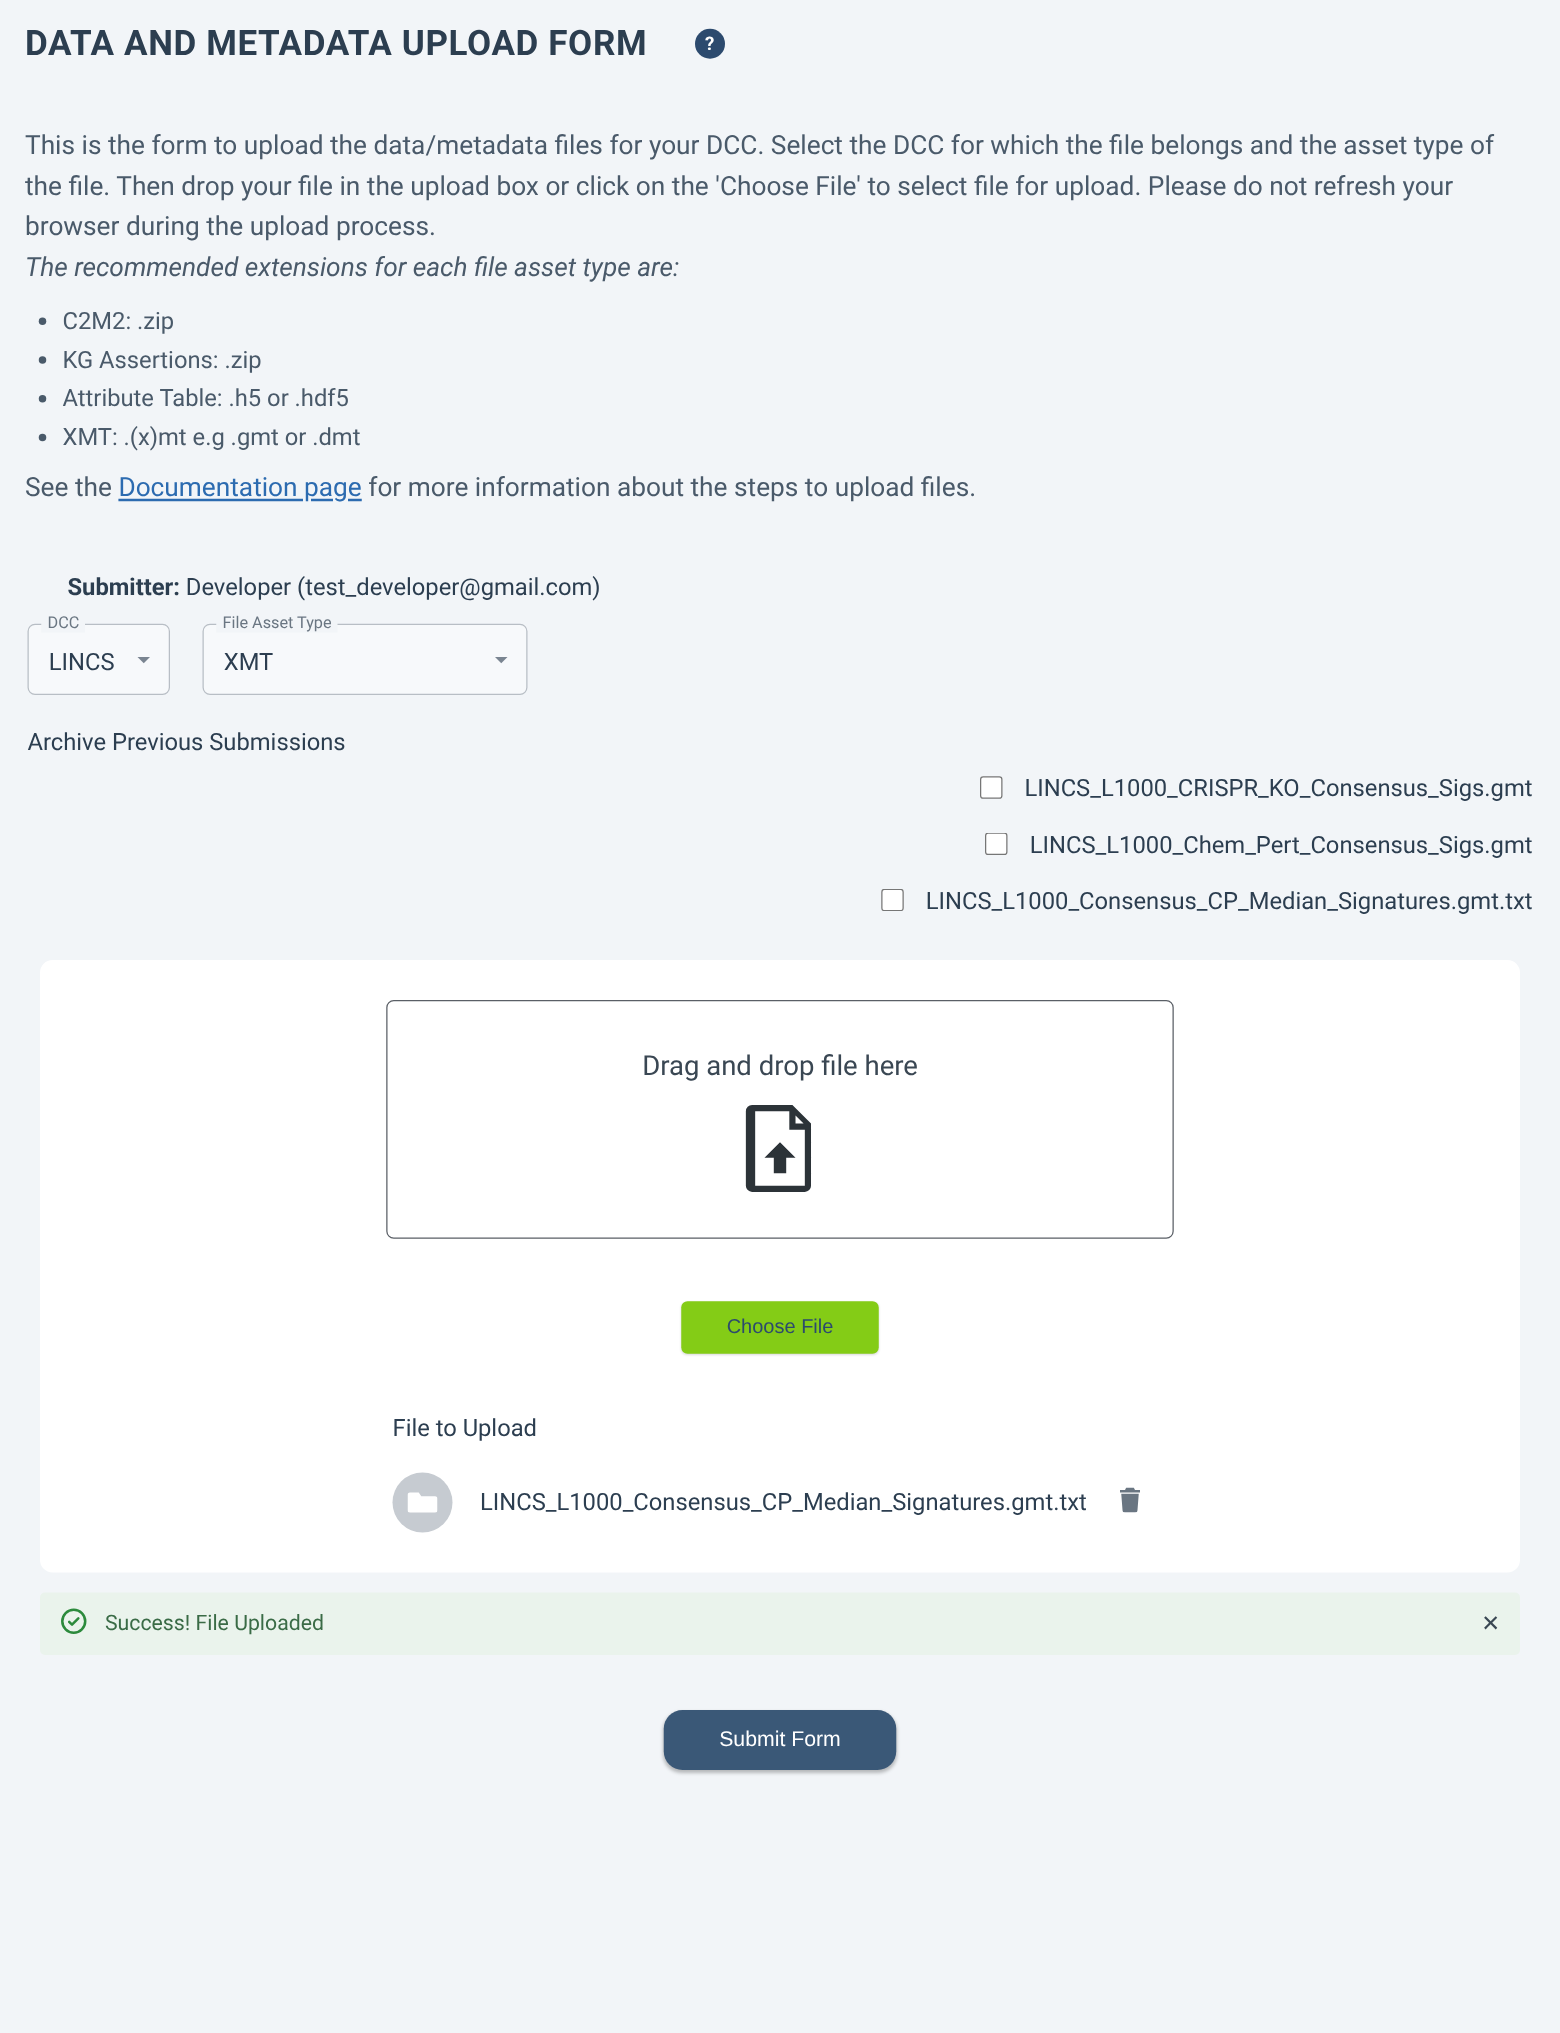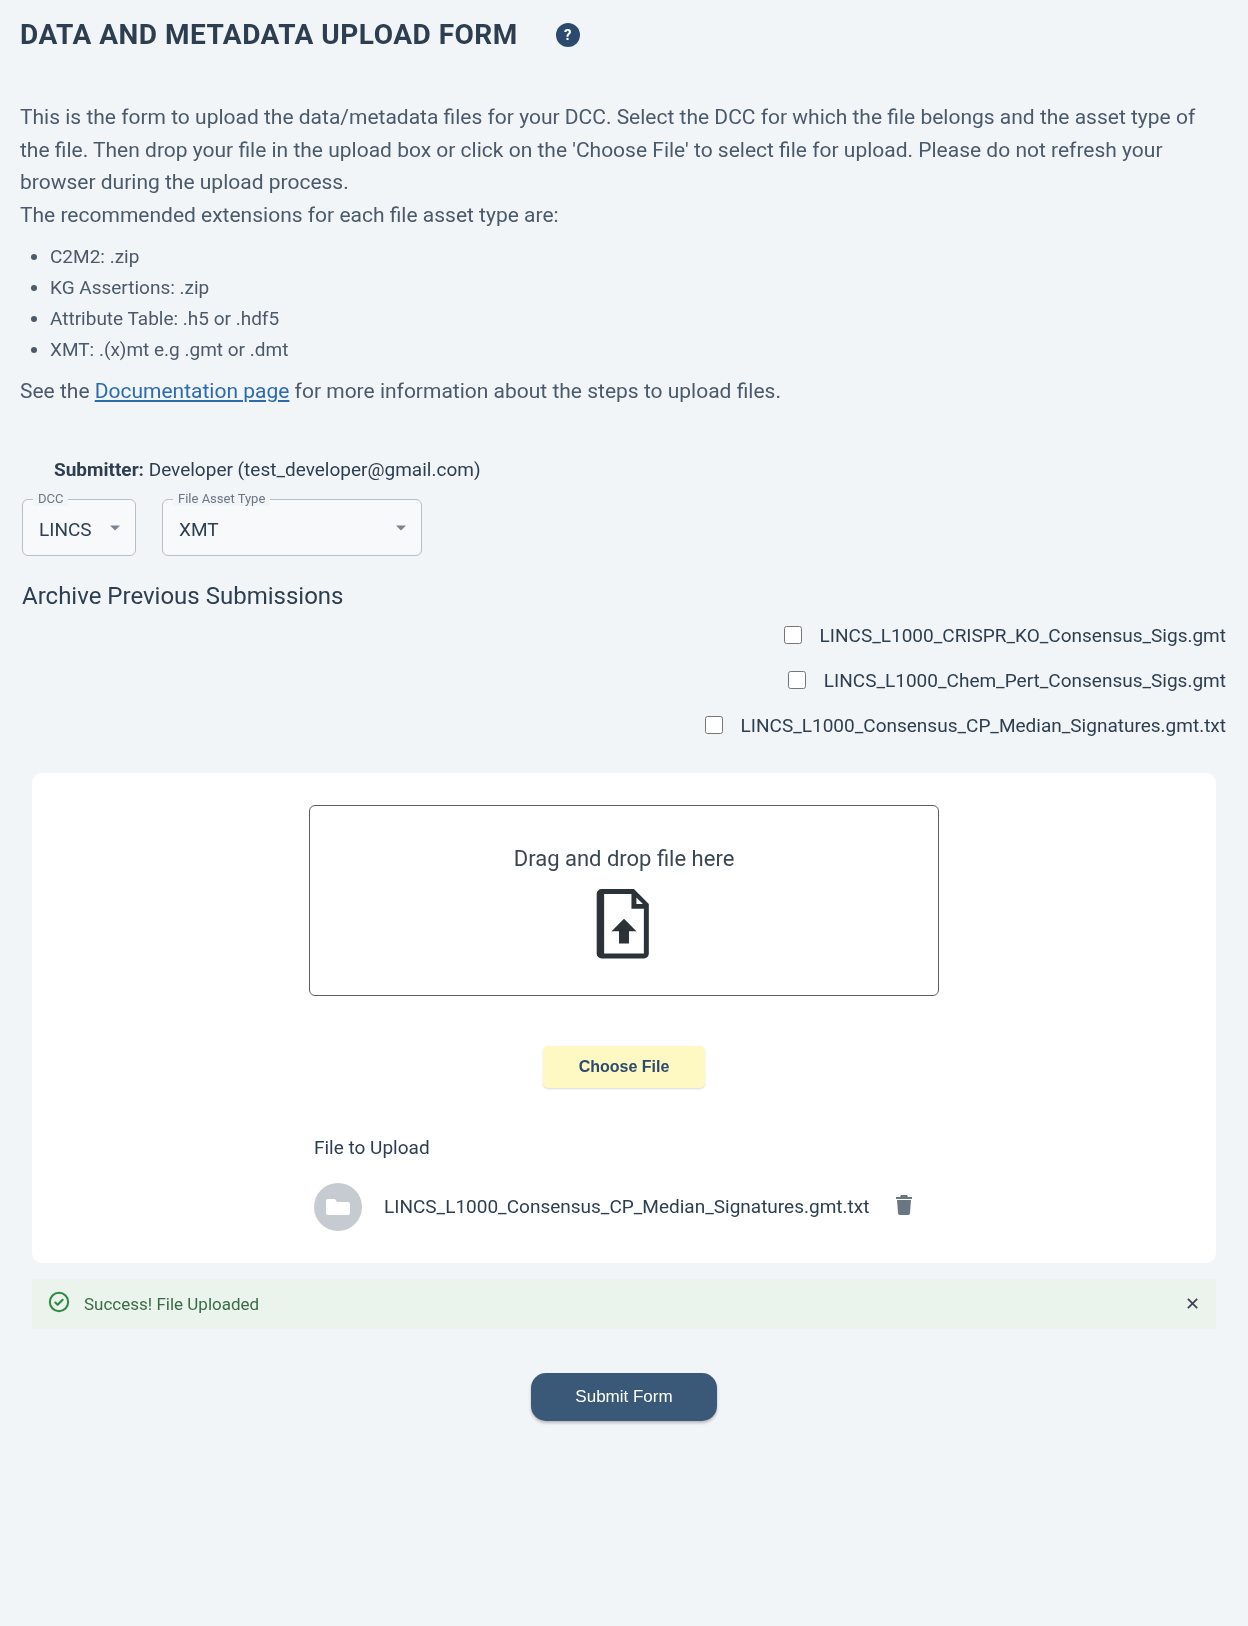--- a/index.html
+++ b/index.html
@@ -31,21 +31,21 @@
       display: inline-flex;
       align-items: center; justify-content: center;
       font-size: 15px; font-weight: 700;
     }
     .intro p {
       font-size: 21px;
       line-height: 1.55;
       color: #4a5a6a;
       margin-bottom: 0;
     }
-    .intro p + p { margin-top: 0; }
+    .intro p + p { margin-top: 0; font-style: italic; }
     .file-types {
       margin: 14px 0 14px 30px;
       font-size: 19px;
       color: #4a5a6a;
       list-style: disc;
     }
     .file-types li { margin: 8px 0; }
     .doc-line { font-size: 19px; color: #4a5a6a; }
     .doc-link { color: #2c6bb0; text-decoration: underline; }
     .form-area { margin-top: 50px; padding: 0 2px; }
@@ -73,21 +73,21 @@
       color: #2c3e50;
     }
     .select-dcc { width: 114px; }
     .select-fat { width: 260px; }
     .select-field .chev {
       position: absolute;
       right: 14px; top: 50%;
       transform: translateY(-50%);
     }
     .chev svg { fill: #7a8591; }
-    .archive-title { font-size: 24px; color: #2c3e50; margin-bottom: 14px; }
+    .archive-title { font-size: 19px; color: #2c3e50; margin-bottom: 14px; }
     .archive-list { display: flex; flex-direction: column; gap: 22px; margin-bottom: 36px; align-items: flex-end; }
     .archive-item { display: flex; align-items: center; gap: 18px; }
     .archive-item input[type=checkbox] {
       width: 18px; height: 18px;
       accent-color: #2c6bb0;
     }
     .archive-item .fname { font-size: 19px; color: #2c3e50; }
     .upload-card {
       background: #fff;
       border-radius: 10px;
@@ -103,27 +103,27 @@
       text-align: center;
     }
     .dropzone .dz-text {
       font-size: 22px;
       color: #3a4753;
       margin-bottom: 18px;
     }
     .dz-icon svg { fill: #2c3338; }
     .choose-row { text-align: center; margin-bottom: 48px; }
     .choose-btn {
-      background: #fef9c3;
+      background: #84cc16;
       color: #2c4a6e;
       border: none;
       border-radius: 5px;
       padding: 12px 36px;
       font-size: 16px;
-      font-weight: 700;
+      font-weight: 400;
       cursor: pointer;
       box-shadow: 0 1px 2px rgba(0,0,0,0.15);
     }
     .ftu-block { width: 720px; margin-left: 250px; }
     .ftu-title { font-size: 19px; color: #2c3e50; margin-bottom: 24px; }
     .ftu-row { display: flex; align-items: center; gap: 22px; }
     .folder-badge {
       width: 48px; height: 48px;
       border-radius: 50%;
       background: #c6cbd1;

